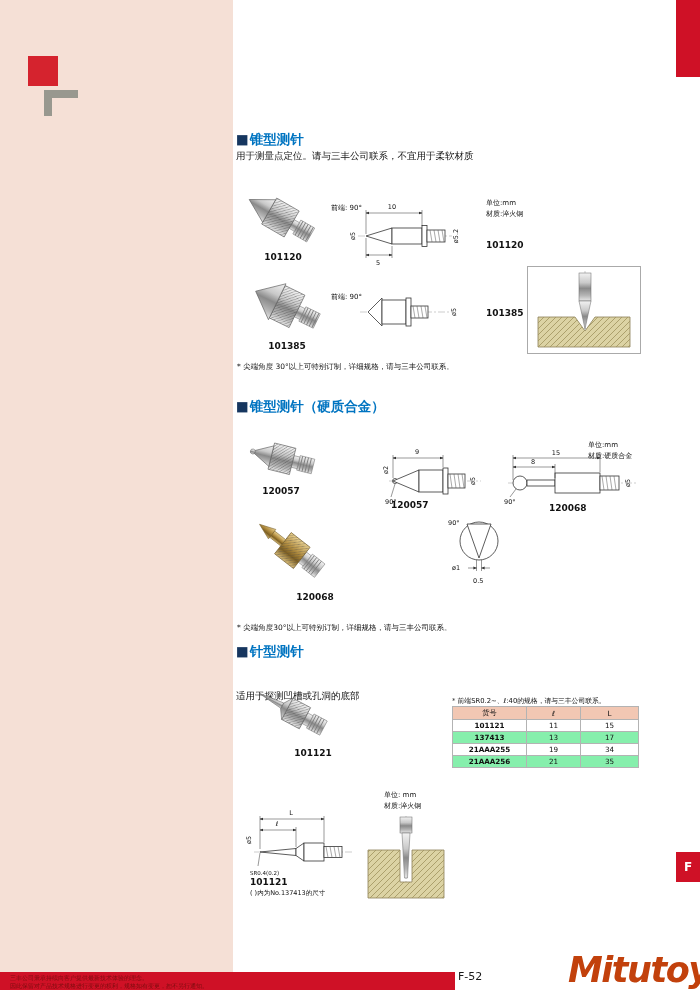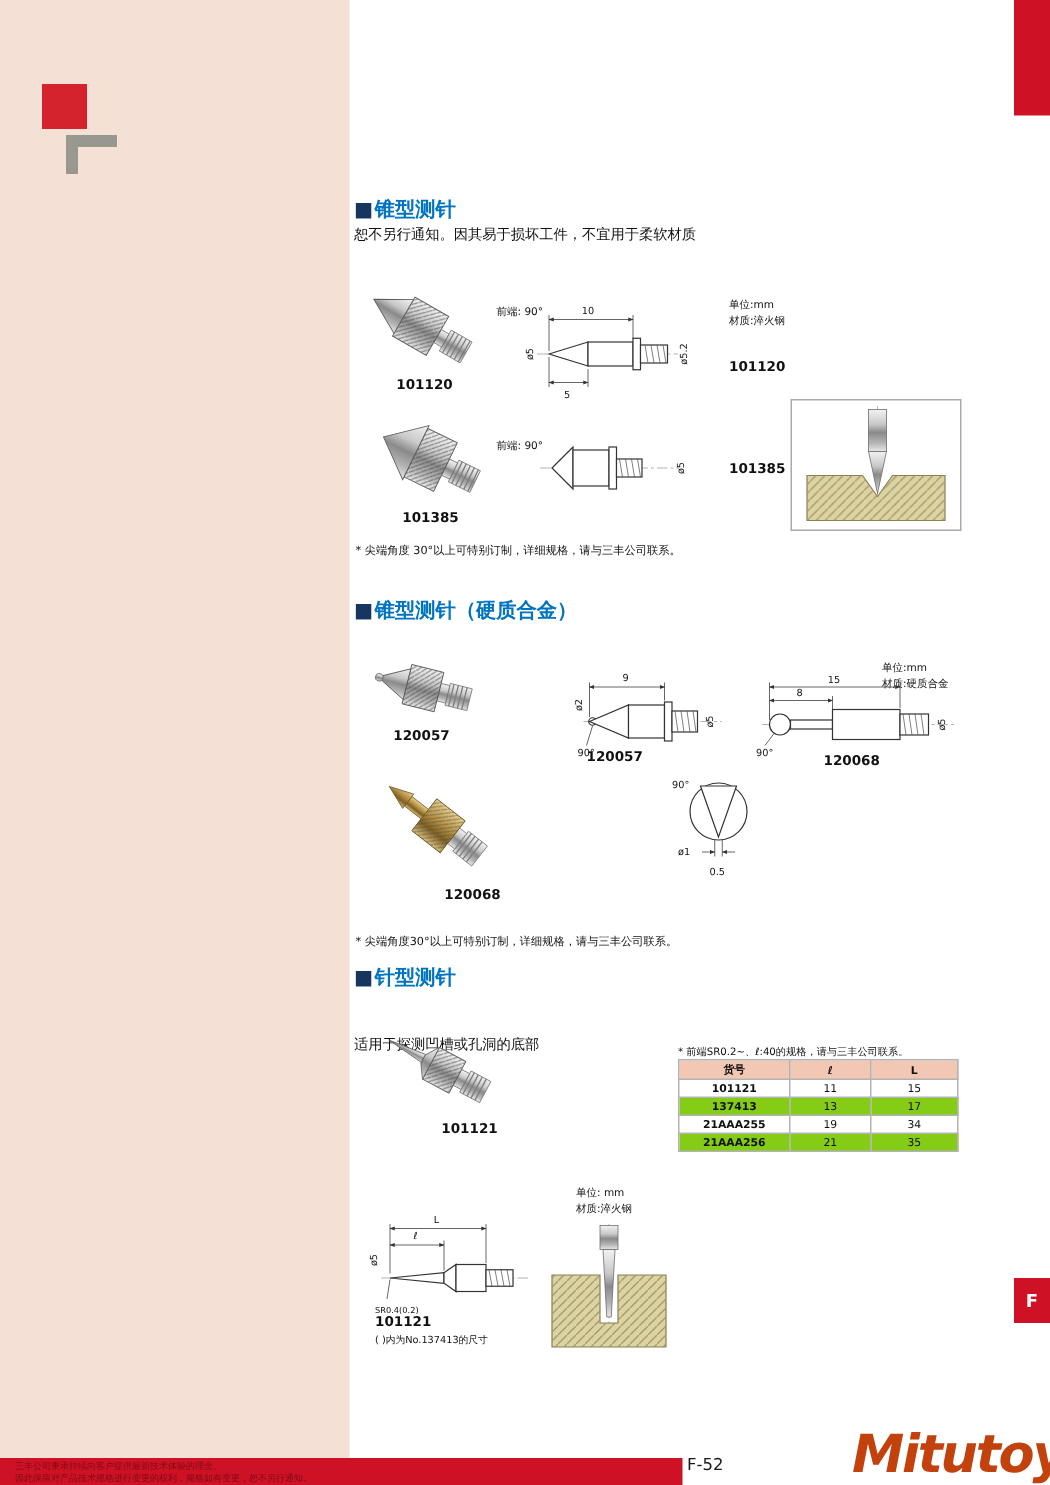--- a/index.html
+++ b/index.html
@@ -20,22 +20,22 @@
   .tip-label{font-size:7px;white-space:nowrap}
   .partnum{font-size:9px;font-weight:bold}
   .photolbl{font-size:9px;font-weight:bold;text-align:center}
   .unitmat{font-size:7px;line-height:1.6;white-space:nowrap}
   .fnote{font-size:7.5px;white-space:nowrap}
   .tnote{font-size:6.8px;white-space:nowrap}
   .dwnote{font-size:6.5px;white-space:nowrap}
   .frame{border:1px solid #aaa;background:#fff}
   .spec-table{border-collapse:collapse;font-size:7.2px;background:#fff}
   .spec-table th,.spec-table td{border:1px solid #b3b3b3;text-align:center;padding:1px 2px;height:10px}
-  .spec-table th{background:#f2c7b3;font-weight:bold}
-  .spec-table tr.alt td{background:#84cc16}
+  .spec-table th{background:#f2c7b3;font-weight:normal}
+  .spec-table tr.alt td{background:#86efac}
   .spec-table td:first-child{font-weight:bold}
   svg text{font-size:6.5px;fill:#111;font-family:"DejaVu Sans",sans-serif}
   .ol{fill:#fff;stroke:#333;stroke-width:0.8}
   .cl{stroke:#999;stroke-width:0.5;stroke-dasharray:7 2 2 2;fill:none}
   .dim{stroke:#333;stroke-width:0.5;fill:none}
   .thr{stroke:#555;stroke-width:0.5;fill:none}
 </style>
 </head>
 <body>
 
@@ -70,21 +70,21 @@
 
   <div class="abs left-band"></div>
   <div class="abs corner-red"></div>
   <div class="abs corner-bracket"></div>
   <div class="abs right-band"></div>
   <div class="abs f-tab">F</div>
 
   <div class="abs sec-title" style="left:236px;top:131px">
     <span class="mark">■</span><span>锥型测针</span>
   </div>
-  <div class="abs desc" style="left:236px;top:150px">恕不另行通知。因其易于损坏工件，不宜用于柔软材质</div>
+  <div class="abs desc" style="left:236px;top:150px">用于测量点定位。请与三丰公司联系，不宜用于柔软材质</div>
 
   <svg class="abs" style="left:243px;top:185px" width="80" height="68" viewBox="0 0 80 68">
     <g transform="rotate(30 40 34)">
       <rect x="56" y="26" width="16" height="16" fill="url(#metal)" stroke="#6f6f6f" stroke-width="0.5"></rect>
       <path d="M58.5,26 v16 M61.5,26 v16 M64.5,26 v16 M67.5,26 v16 M70.5,26 v16" stroke="#7d7d7d" stroke-width="0.9" fill="none"></path>
       <rect x="50" y="29" width="6" height="10" fill="url(#metal)" stroke="#6f6f6f" stroke-width="0.5"></rect>
       <rect x="24" y="19" width="26" height="30" fill="url(#metal)" stroke="#5c5c5c" stroke-width="0.6"></rect>
       <rect x="24" y="19" width="26" height="30" fill="url(#knurl)" opacity="0.55"></rect>
       <polygon points="1,34 24,21 24,47" fill="url(#metal)" stroke="#5c5c5c" stroke-width="0.6"></polygon>
     </g>

